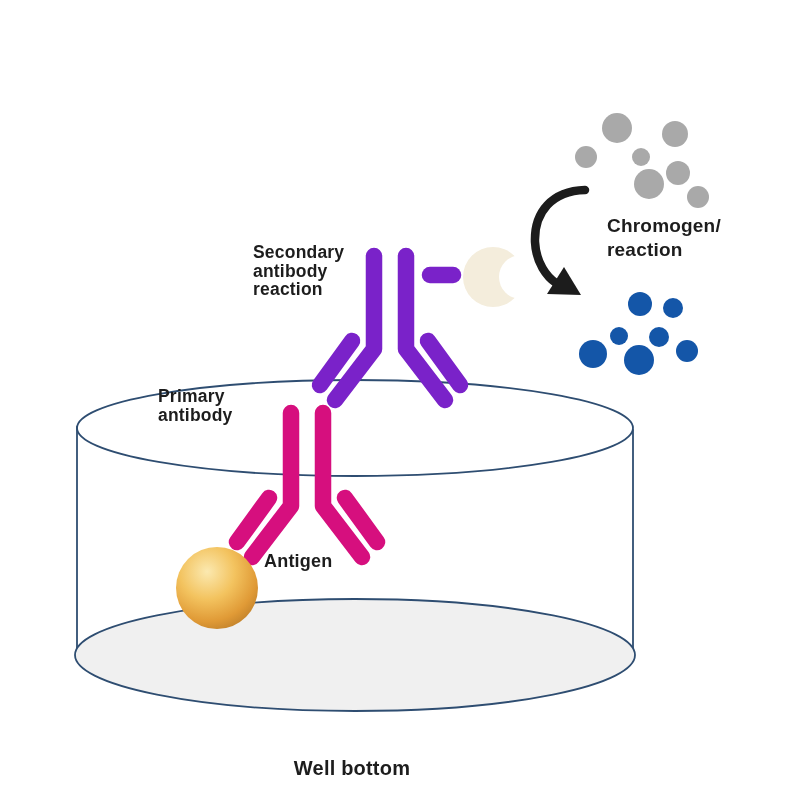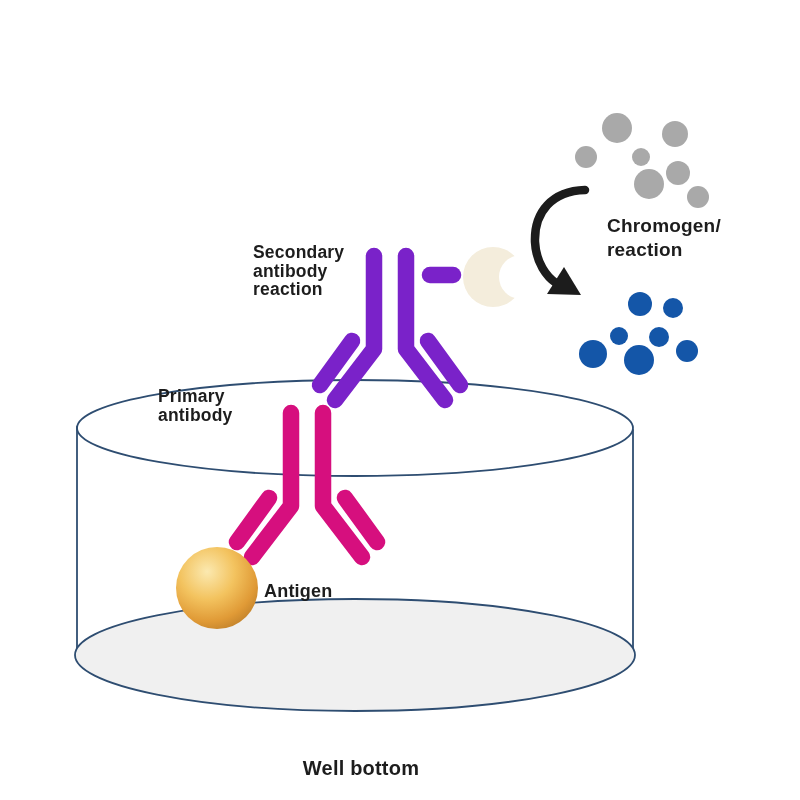--- a/index.html
+++ b/index.html
@@ -31,28 +31,28 @@
   .label-secondary {
     left: 253px; top: 243px;
     font-size: 17.5px; line-height: 18.5px;
   }
   .label-primary {
     left: 158px; top: 387px;
     font-size: 17.5px; line-height: 18.5px;
   }
   .label-antigen {
     left: 264px; top: 551px;
-    font-size: 18px; line-height: 20px; margin-top: 30px;
+    font-size: 18px; line-height: 20px;
   }
   .label-chromogen {
     left: 607px; top: 214px;
     font-size: 19px; line-height: 24px;
   }
   .label-wellbottom {
-    left: 261px; top: 757px;
+    left: 252px; top: 757px;
     width: 200px;
     text-align: center;
     font-size: 20px; line-height: 22px;
   }
 </style>
 </head>
 <body>
 
 <div class="stage">
 

